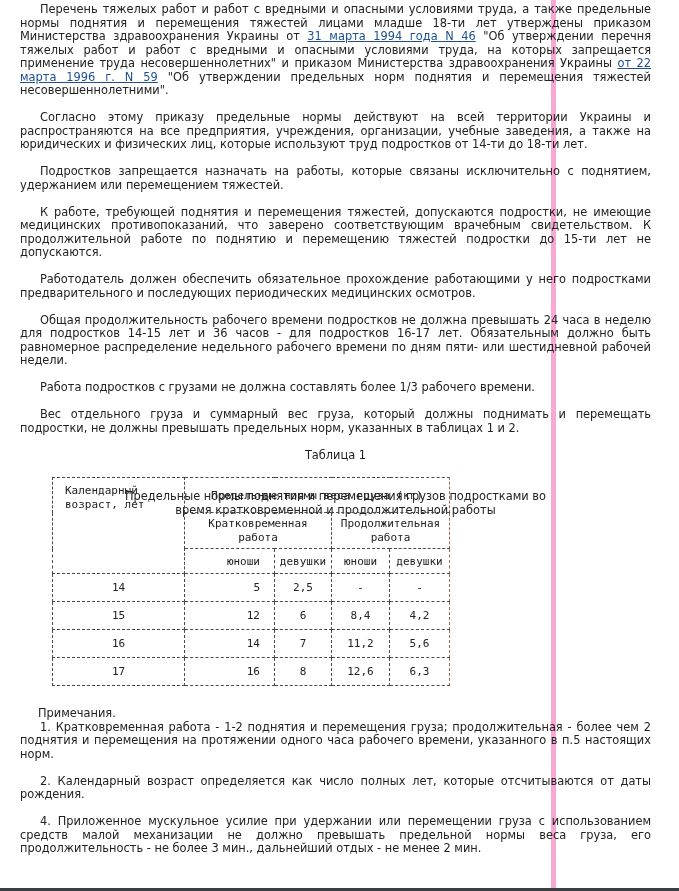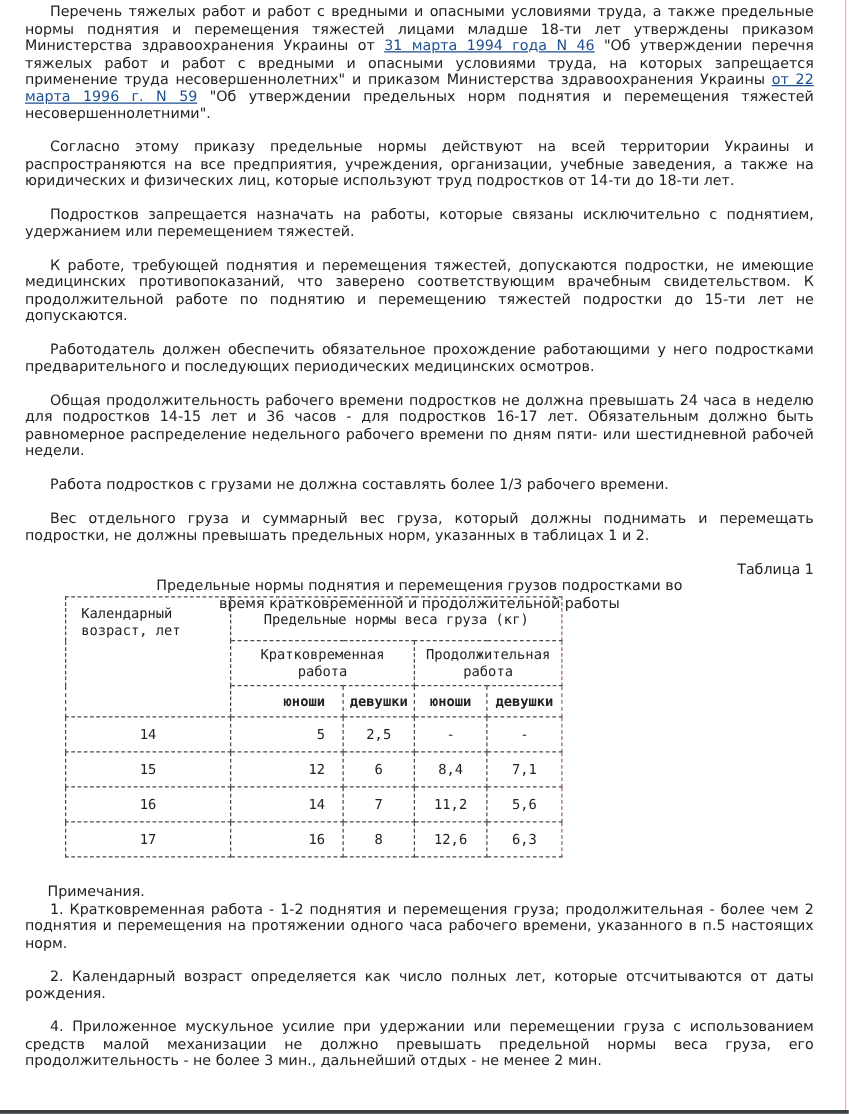--- a/index.html
+++ b/index.html
@@ -1,22 +1,22 @@
 <!DOCTYPE html>
 <html><head>
 <meta charset="utf-8">
 <style>
   html, body { margin:0; padding:0; }
   body {
     width:679px; height:891px; overflow:hidden; background:#ffffff;
     font-family:"DejaVu Sans", sans-serif; color:#222222; position:relative;
   }
   .page {
-    position:absolute; left:0; top:0; width:677px; height:888px;
-    border-right:1px solid #f9a8d4; box-sizing:border-box;
+    position:absolute; left:0; top:0; width:556px; height:888px;
+    border-right:5px solid #f9a8d4; box-sizing:border-box;
   }
   .bottom-bar { position:absolute; left:0; top:888px; width:679px; height:3px; background:#3a3f44; }
   .content { position:absolute; left:20px; top:3px; width:631px; font-size:11.4px; line-height:13.5px; }
   p { margin:0 0 13.5px 0; text-align:justify; text-indent:20px; }
   p.right { text-align:right; text-indent:0; }
   p.noind { text-indent:18px; }
   a { color:#1d4f91; text-decoration:underline; }
   .tcaption { text-align:center; margin:0 0 12px 0; text-indent:0; }
   .tcaption span { display:block; }
 
@@ -29,40 +29,40 @@
     border:1px dashed #4a4a4a; padding:0; vertical-align:middle; text-align:center;
   }
   .ascii .outer-r { border-right:1px dashed #9a6a5a; }
   .c0 { width:119px; }
   .c1 { width:75px; }
   .c2 { width:56px; }
   .c3 { width:57px; }
   .c4 { width:59px; }
   .h1 td { height:34px; }
   .h2 td { height:35px; }
-  .h3 td { height:24px;font-weight:bold; }
+  .h3 td { height:24px; }
   .r td { height:27px; }
   .age-h { text-align:left !important; vertical-align:top !important; padding:6px 0 0 12px !important; line-height:14px; }
   .num-r { text-align:right !important; padding-right:14px !important; }
   .lh { line-height:14px; }
 </style>
 </head>
 <body>
 
 <div class="page">
   <div class="content">
     <p><span>Перечень тяжелых работ и работ с вредными и опасными условиями труда, а также предельные нормы поднятия и перемещения тяжестей лицами младше 18-ти лет утверждены приказом Министерства здравоохранения Украины от </span><a href="#">31 марта 1994 года N 46</a><span> "Об утверждении перечня тяжелых работ и работ с вредными и опасными условиями труда, на которых запрещается применение труда несовершеннолетних" и приказом Министерства здравоохранения Украины </span><a href="#">от 22 марта 1996 г. N 59</a><span> "Об утверждении предельных норм поднятия и перемещения тяжестей несовершеннолетними".</span></p>
     <p>Согласно этому приказу предельные нормы действуют на всей территории Украины и распространяются на все предприятия, учреждения, организации, учебные заведения, а также на юридических и физических лиц, которые используют труд подростков от 14-ти до 18-ти лет.</p>
     <p>Подростков запрещается назначать на работы, которые связаны исключительно с поднятием, удержанием или перемещением тяжестей.</p>
     <p>К работе, требующей поднятия и перемещения тяжестей, допускаются подростки, не имеющие медицинских противопоказаний, что заверено соответствующим врачебным свидетельством. К продолжительной работе по поднятию и перемещению тяжестей подростки до 15-ти лет не допускаются.</p>
     <p>Работодатель должен обеспечить обязательное прохождение работающими у него подростками предварительного и последующих периодических медицинских осмотров.</p>
     <p>Общая продолжительность рабочего времени подростков не должна превышать 24 часа в неделю для подростков 14-15 лет и 36 часов - для подростков 16-17 лет. Обязательным должно быть равномерное распределение недельного рабочего времени по дням пяти- или шестидневной рабочей недели.</p>
     <p>Работа подростков с грузами не должна составлять более 1/3 рабочего времени.</p>
     <p>Вес отдельного груза и суммарный вес груза, который должны поднимать и перемещать подростки, не должны превышать предельных норм, указанных в таблицах 1 и 2.</p>
-    <p class="right" style="margin-bottom:0;">Таблица 1</p>
+    <p class="right" style="margin-bottom:28px;text-align:center;">Таблица 1</p>
     <div class="tcaption" style="margin-left:-20px;width:671px;">
       <span>Предельные нормы поднятия и перемещения грузов подростками во</span>
       <span>время кратковременной и продолжительной работы</span>
     </div>
   </div>
 
   <table class="ascii">
     <tbody>
         <tr class="h1">
       <td class="c0 age-h" rowspan="3">
@@ -92,21 +92,21 @@
       <td class="num-r">5</td>
       <td>2,5</td>
       <td>-</td>
       <td class="outer-r">-</td>
     </tr>
     <tr class="r">
       <td>15</td>
       <td class="num-r">12</td>
       <td>6</td>
       <td>8,4</td>
-      <td class="outer-r">7,1</td>
+      <td class="outer-r">4,2</td>
     </tr>
     <tr class="r">
       <td>16</td>
       <td class="num-r">14</td>
       <td>7</td>
       <td>11,2</td>
       <td class="outer-r">5,6</td>
     </tr>
     <tr class="r">
       <td>17</td>

